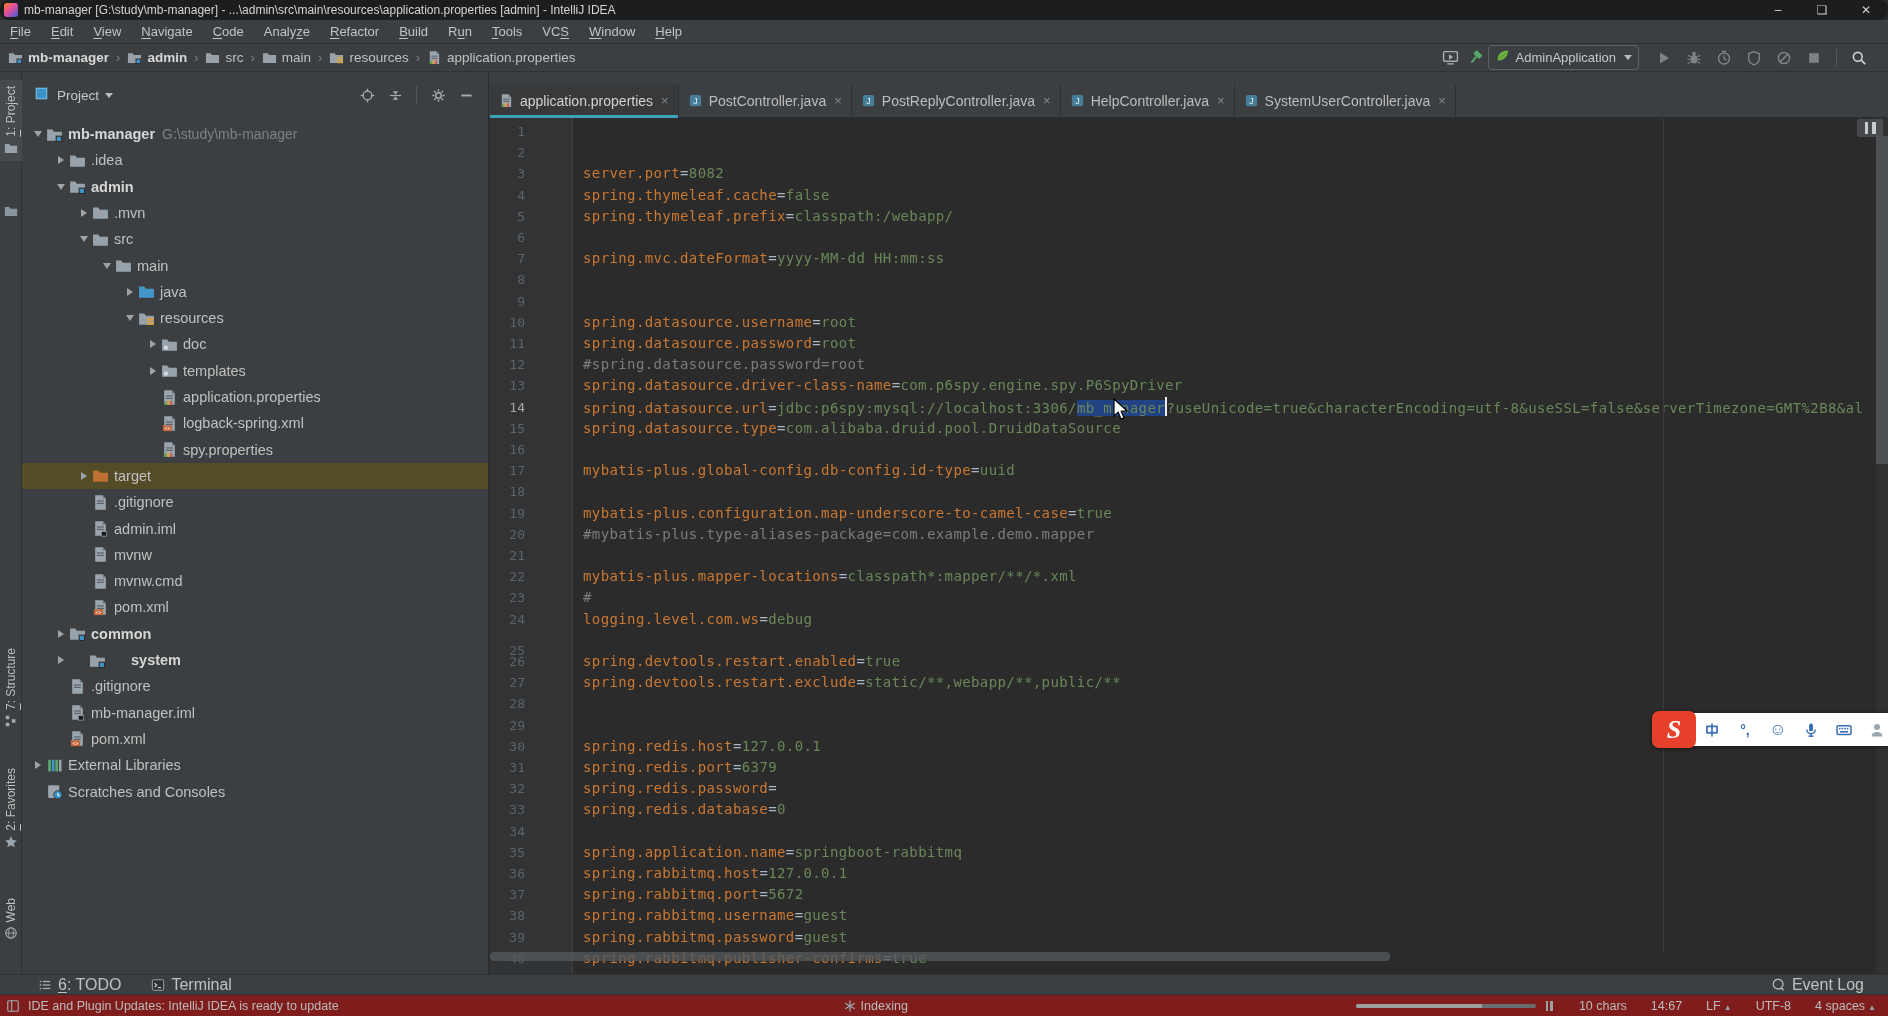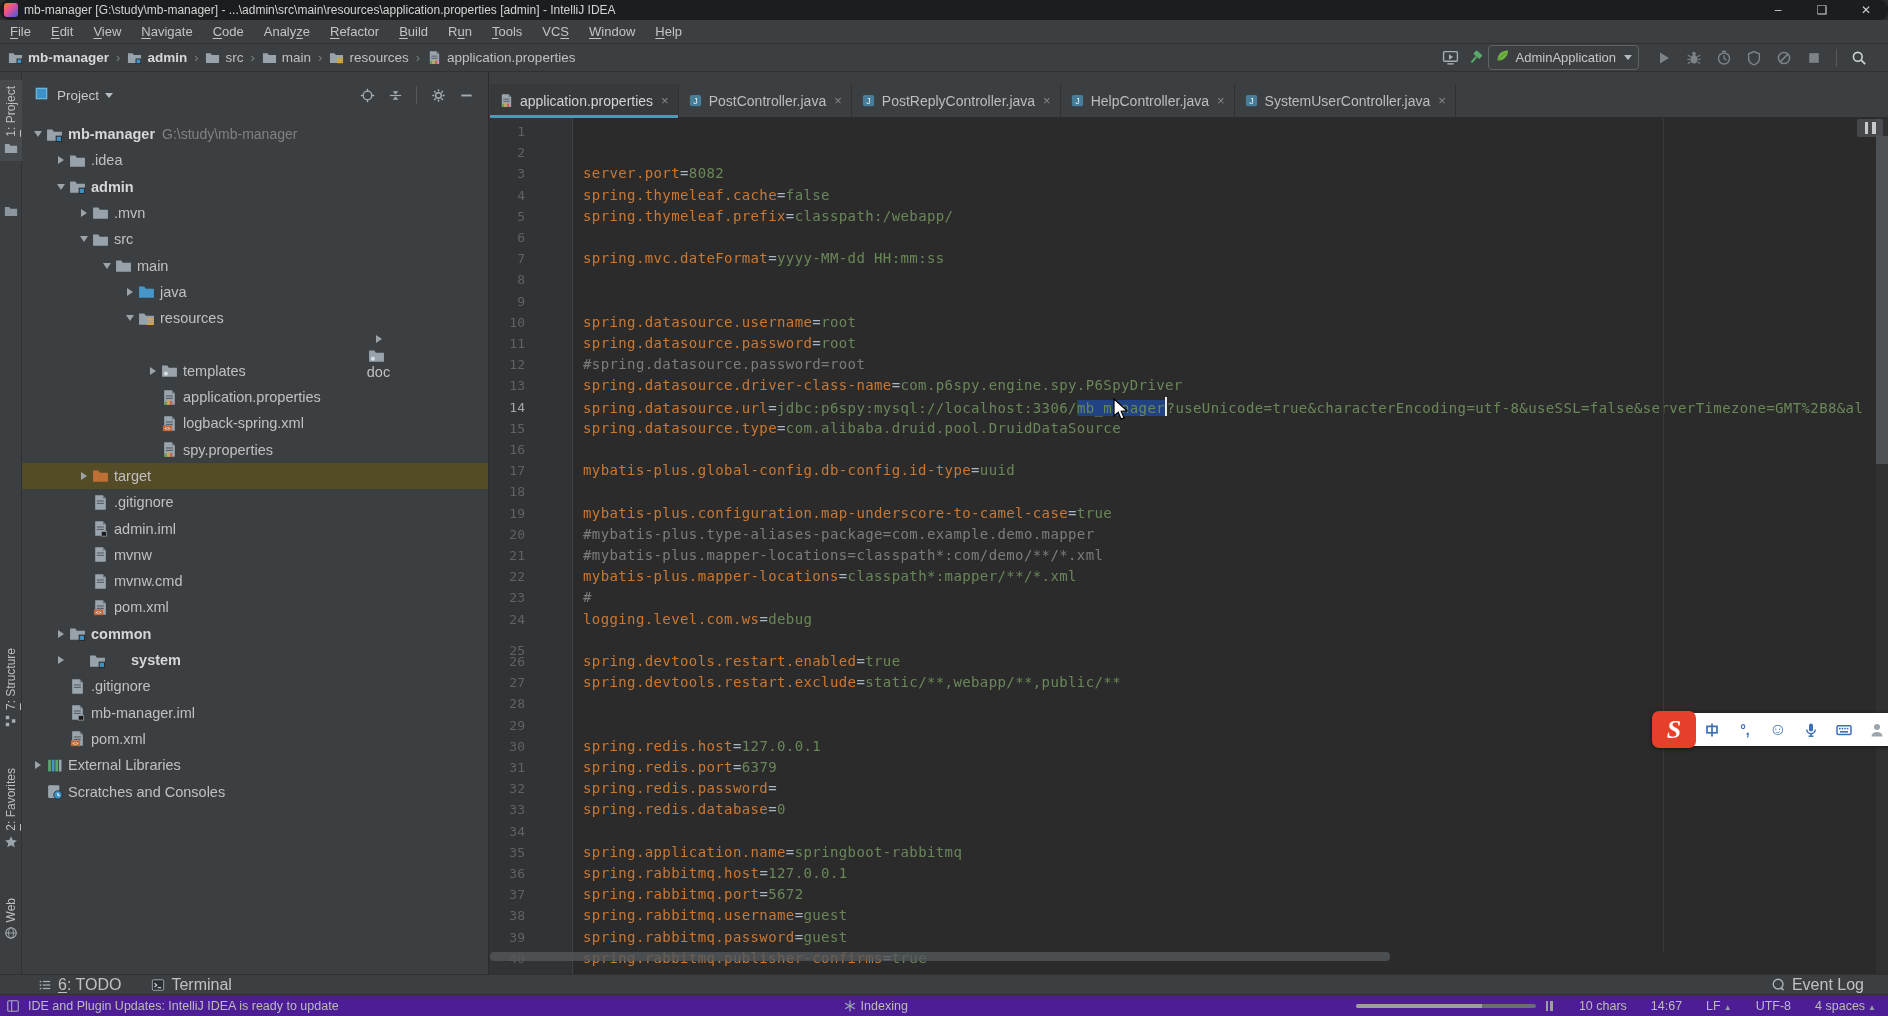--- a/index.html
+++ b/index.html
@@ -88,21 +88,21 @@
   #hscroll-thumb{left:490px;top:952px;width:900px;height:9px;background:#54575a;opacity:.8;border-radius:4px;}
   #stripe-marker{left:1857px;top:119px;width:26px;height:18px;background:#46484b;border-radius:2px;
       display:flex;align-items:center;justify-content:center;gap:4px;}
   #stripe-marker i{display:block;width:3.5px;height:12px;background:#c6cacd;}
 
   
   #toolwin-bar{left:0;top:974px;width:1888px;height:20px;background:#3c3f41;border-top:1px solid #2f3133;
       box-sizing:border-box;display:flex;align-items:center;font-size:16px;color:#c0c0c0;}
   .twb-item{display:flex;align-items:center;margin-right:30px;}
   .twb-item .ic{margin-right:6px;}
-  #statusbar{left:0;top:994px;width:1888px;height:22px;background:#4c1d95;border-top:1px solid #2f3133;
+  #statusbar{left:0;top:994px;width:1888px;height:22px;background:#7f1d1d;border-top:1px solid #2f3133;
       box-sizing:border-box;display:flex;align-items:center;font-size:12.5px;color:#bcbcbc;}
   #sb-progress{width:180px;height:4px;border-radius:2px;background:#6b6e70;overflow:hidden;margin:0 10px 0 0;}
   #sb-progress i{display:block;height:4px;width:70%;background:#9d9fa1;}
   .sb-seg{margin:0 12px;white-space:nowrap;}
   .sb-caret{font-size:8px;color:#9aa0a4;margin-left:3px;}
   #sb-pause{display:flex;gap:2px;margin-right:14px;}
   #sb-pause i{width:2.5px;height:10px;background:#9aa0a4;display:block;}
 
   
   #ime{left:1652px;top:711px;height:37px;display:flex;align-items:center;filter:drop-shadow(0 1px 2px rgba(0,0,0,.5));}
@@ -498,21 +498,21 @@
           <span class="tree-ic" style="display: inline-flex; width: 17px; height: 17px;">
             <svg width="17" height="17" viewBox="0 0 16 16">
               <path d="M1 13.8 V3.4 h4.9 l1.5 1.9 H15 v8.5 Z" fill="#97a2ab"></path>
               <rect x="8.6" y="7.6" width="6.2" height="1.7" fill="#d8a343"></rect>
               <rect x="8.6" y="10" width="6.2" height="1.7" fill="#d8a343"></rect>
               <rect x="8.6" y="12.4" width="6.2" height="1.7" fill="#d8a343"></rect>
             </svg>
           </span>
           <span class="tree-label">resources</span>
         </div>
-        <div class="tree-row" style="top: 211.4px; padding-left: 123px; flex-direction: column;">
+        <div class="tree-row" style="top: 211.4px; padding-left: 123px;">
           <span class="tw-arrow">
             <span class="tri-closed"></span>
           </span>
           <span class="tree-ic" style="display: inline-flex; width: 17px; height: 17px;">
             <svg width="17" height="17" viewBox="0 0 16 16">
               <path d="M1 13.8 V3.4 h4.9 l1.5 1.9 H15 v8.5 Z" fill="#97a2ab"></path>
               <circle cx="4.6" cy="11" r="2" fill="#d5dbdf"></circle>
             </svg>
           </span>
           <span class="tree-label">doc</span>
@@ -855,21 +855,20 @@
         <div class="code-line" style="top: 215px;"><span class="key">spring.datasource.password</span><span class="eqs">=</span><span class="val">root</span></div>
         <div class="code-line" style="top: 236.2px;"><span class="cmt">#spring.datasource.password=root</span></div>
         <div class="code-line" style="top: 257.4px;"><span class="key">spring.datasource.driver-class-name</span><span class="eqs">=</span><span class="val">com.p6spy.engine.spy.P6SpyDriver</span></div>
         <div class="code-line" style="top: 278.6px;"><span class="key">spring.datasource.url</span><span class="eqs">=</span><span class="val">jdbc:p6spy:mysql://localhost:3306/</span><span class="val selspan">mb_manager</span><span id="caret" style="display: inline-block; vertical-align: text-bottom;"></span><span class="val">?useUnicode=true&amp;characterEncoding=utf-8&amp;useSSL=false&amp;serverTimezone=GMT%2B8&amp;al</span></div>
         <div class="code-line" style="top: 299.8px;"><span class="key">spring.datasource.type</span><span class="eqs">=</span><span class="val">com.alibaba.druid.pool.DruidDataSource</span></div>
         <div class="code-line" style="top: 321px;"></div>
         <div class="code-line" style="top: 342.2px;"><span class="key">mybatis-plus.global-config.db-config.id-type</span><span class="eqs">=</span><span class="val">uuid</span></div>
         <div class="code-line" style="top: 363.4px;"></div>
         <div class="code-line" style="top: 384.6px;"><span class="key">mybatis-plus.configuration.map-underscore-to-camel-case</span><span class="eqs">=</span><span class="val">true</span></div>
         <div class="code-line" style="top: 405.8px;"><span class="cmt">#mybatis-plus.type-aliases-package=com.example.demo.mapper</span></div>
-        <div class="code-line" style="top: 427px;"><span class="cmt">#mybatis-plus.mapper-locations=classpath*:com/demo/**/*.xml</span></div>
         <div class="code-line" style="top: 448.2px;"><span class="key">mybatis-plus.mapper-locations</span><span class="eqs">=</span><span class="val">classpath*:mapper/**/*.xml</span></div>
         <div class="code-line" style="top: 469.4px;"><span class="cmt">#</span></div>
         <div class="code-line" style="top: 490.6px;"><span class="key">logging.level.com.ws</span><span class="eqs">=</span><span class="val">debug</span></div>
         <div class="code-line" style="top: 511.8px;"></div>
         <div class="code-line" style="top: 533px;"><span class="key">spring.devtools.restart.enabled</span><span class="eqs">=</span><span class="val">true</span></div>
         <div class="code-line" style="top: 554.2px;"><span class="key">spring.devtools.restart.exclude</span><span class="eqs">=</span><span class="val">static/**,webapp/**,public/**</span></div>
         <div class="code-line" style="top: 575.4px;"></div>
         <div class="code-line" style="top: 596.6px;"></div>
         <div class="code-line" style="top: 617.8px;"><span class="key">spring.redis.host</span><span class="eqs">=</span><span class="val">127.0.0.1</span></div>
         <div class="code-line" style="top: 639px;"><span class="key">spring.redis.port</span><span class="eqs">=</span><span class="val">6379</span></div>

